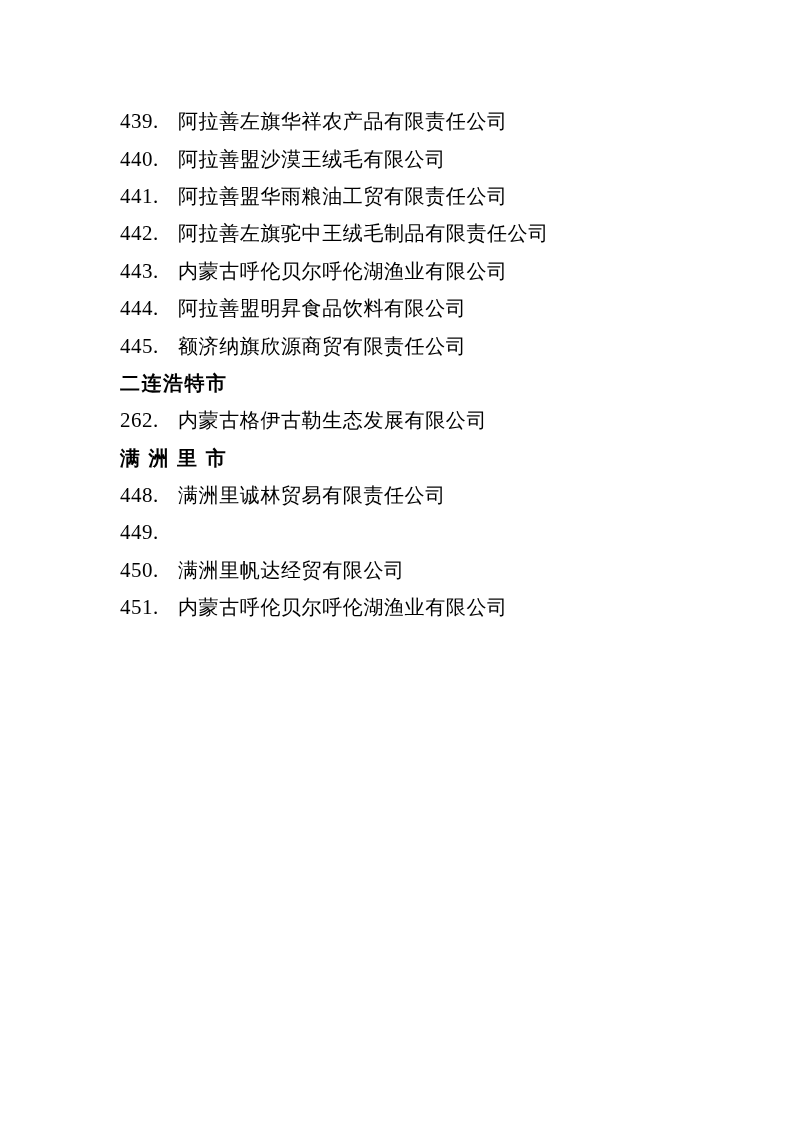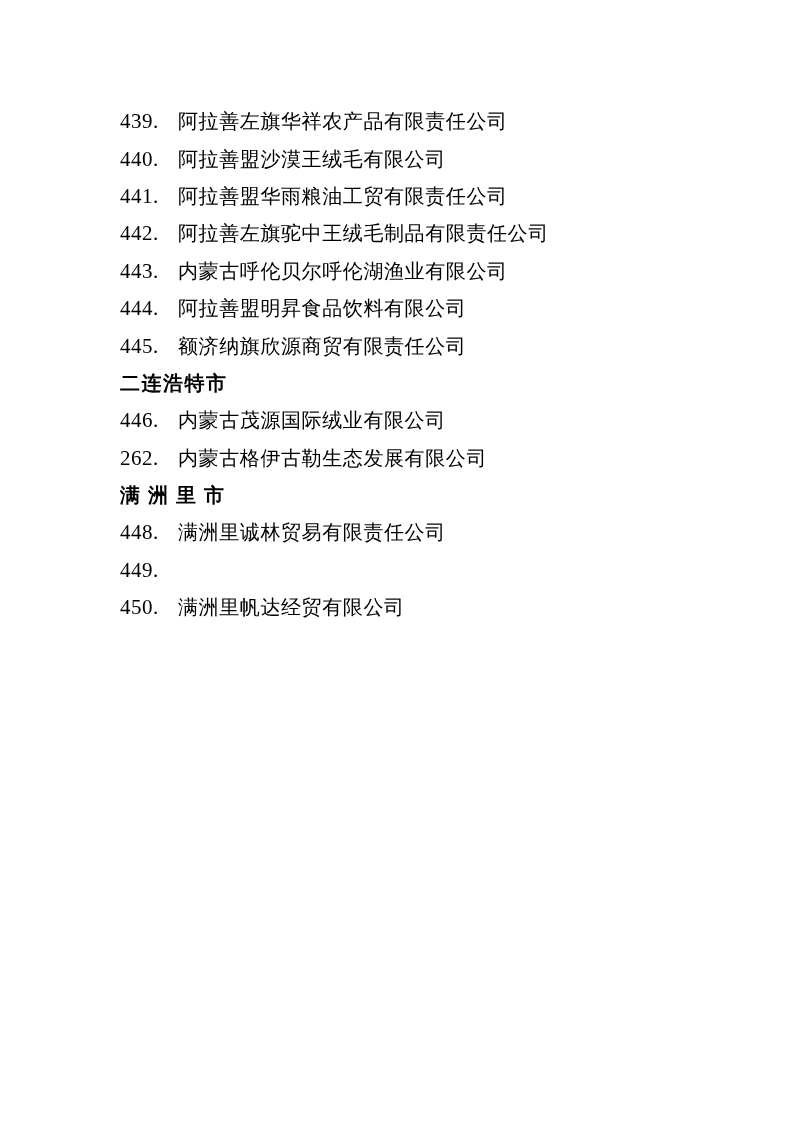--- a/index.html
+++ b/index.html
@@ -37,21 +37,21 @@
     letter-spacing: 0.5px;
   }
   .item-name {
     font-size: 20px;
     letter-spacing: 0.6px;
   }
   .section-heading {
     height: 37.4px;
     display: flex;
     align-items: center;
-    font-family: Liberation Serif, serif;
+    font-family: Liberation Sans, sans-serif;
     font-weight: bold;
     font-size: 20px;
     letter-spacing: 1.5px;
     white-space: nowrap;
   }
 </style>
 </head>
 <body>
 
 <div class="doc-page">
@@ -79,33 +79,33 @@
       <div class="list-item">
     <span class="item-number">444.</span>
     <span class="item-name">阿拉善盟明昇食品饮料有限公司</span>
   </div>
       <div class="list-item">
     <span class="item-number">445.</span>
     <span class="item-name">额济纳旗欣源商贸有限责任公司</span>
   </div>
       <div class="section-heading">二连浩特市</div>
       <div class="list-item">
-    <span class="item-number">446.</span>
-    <span class="item-name">内蒙古茂源国际绒业有限公司</span>
-  </div>
-      <div class="list-item">
     <span class="item-number">262.</span>
     <span class="item-name">内蒙古格伊古勒生态发展有限公司</span>
   </div>
       <div class="section-heading">满 洲 里 市</div>
       <div class="list-item">
     <span class="item-number">448.</span>
     <span class="item-name">满洲里诚林贸易有限责任公司</span>
   </div>
       <div class="list-item">
     <span class="item-number">449.</span>
   </div>
       <div class="list-item">
     <span class="item-number">450.</span>
     <span class="item-name">满洲里帆达经贸有限公司</span>
   </div>
+      <div class="list-item">
+    <span class="item-number">451.</span>
+    <span class="item-name">内蒙古呼伦贝尔呼伦湖渔业有限公司</span>
+  </div>
     </div>
 </div>
 
 </body></html>

